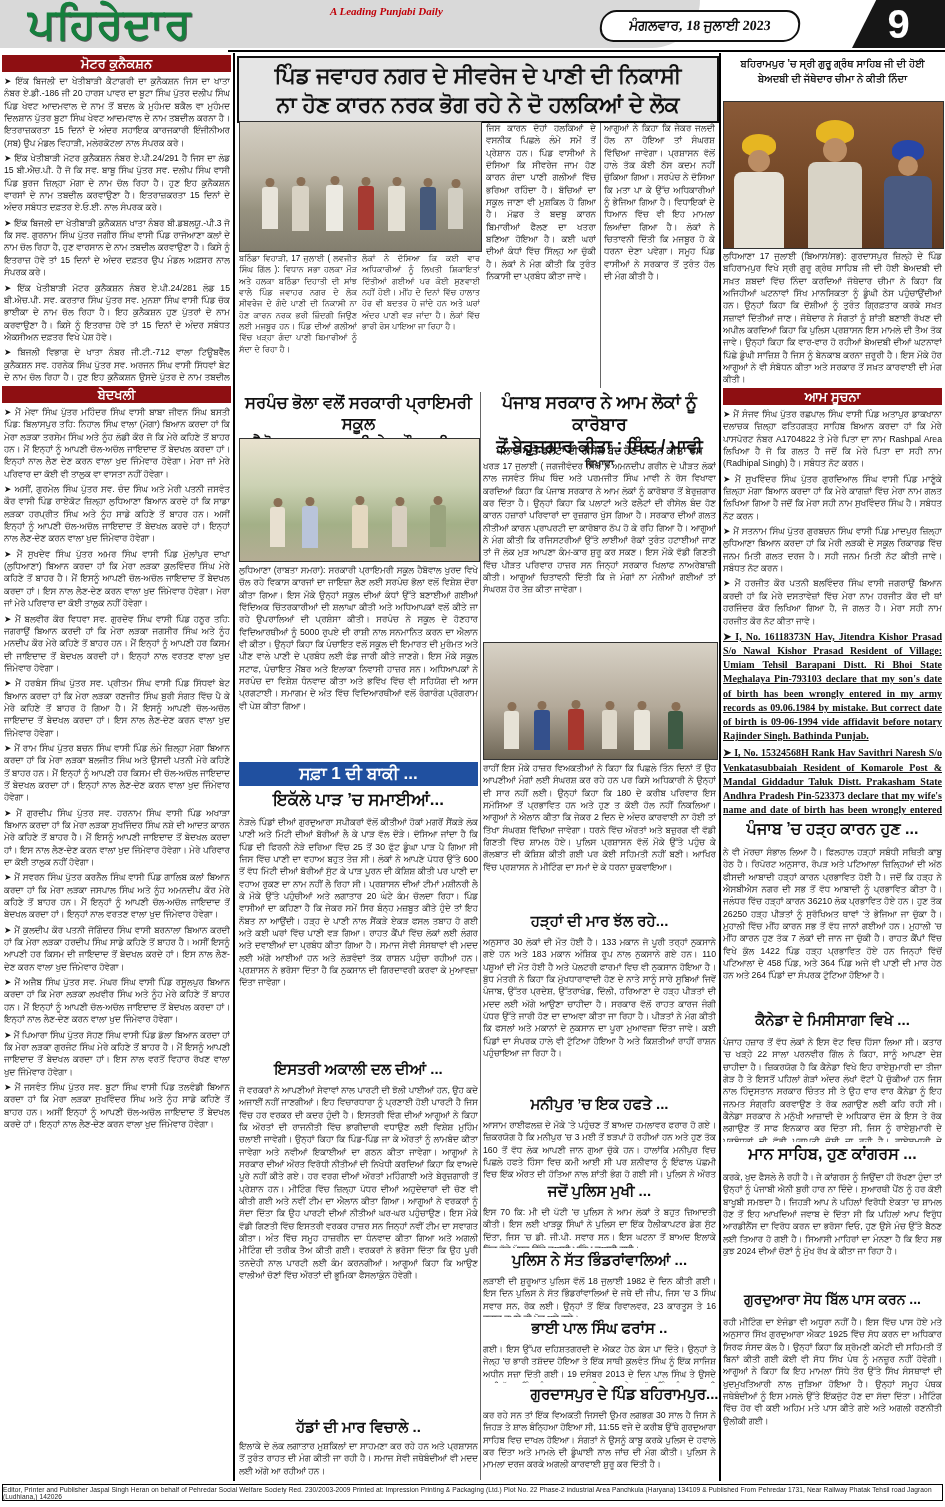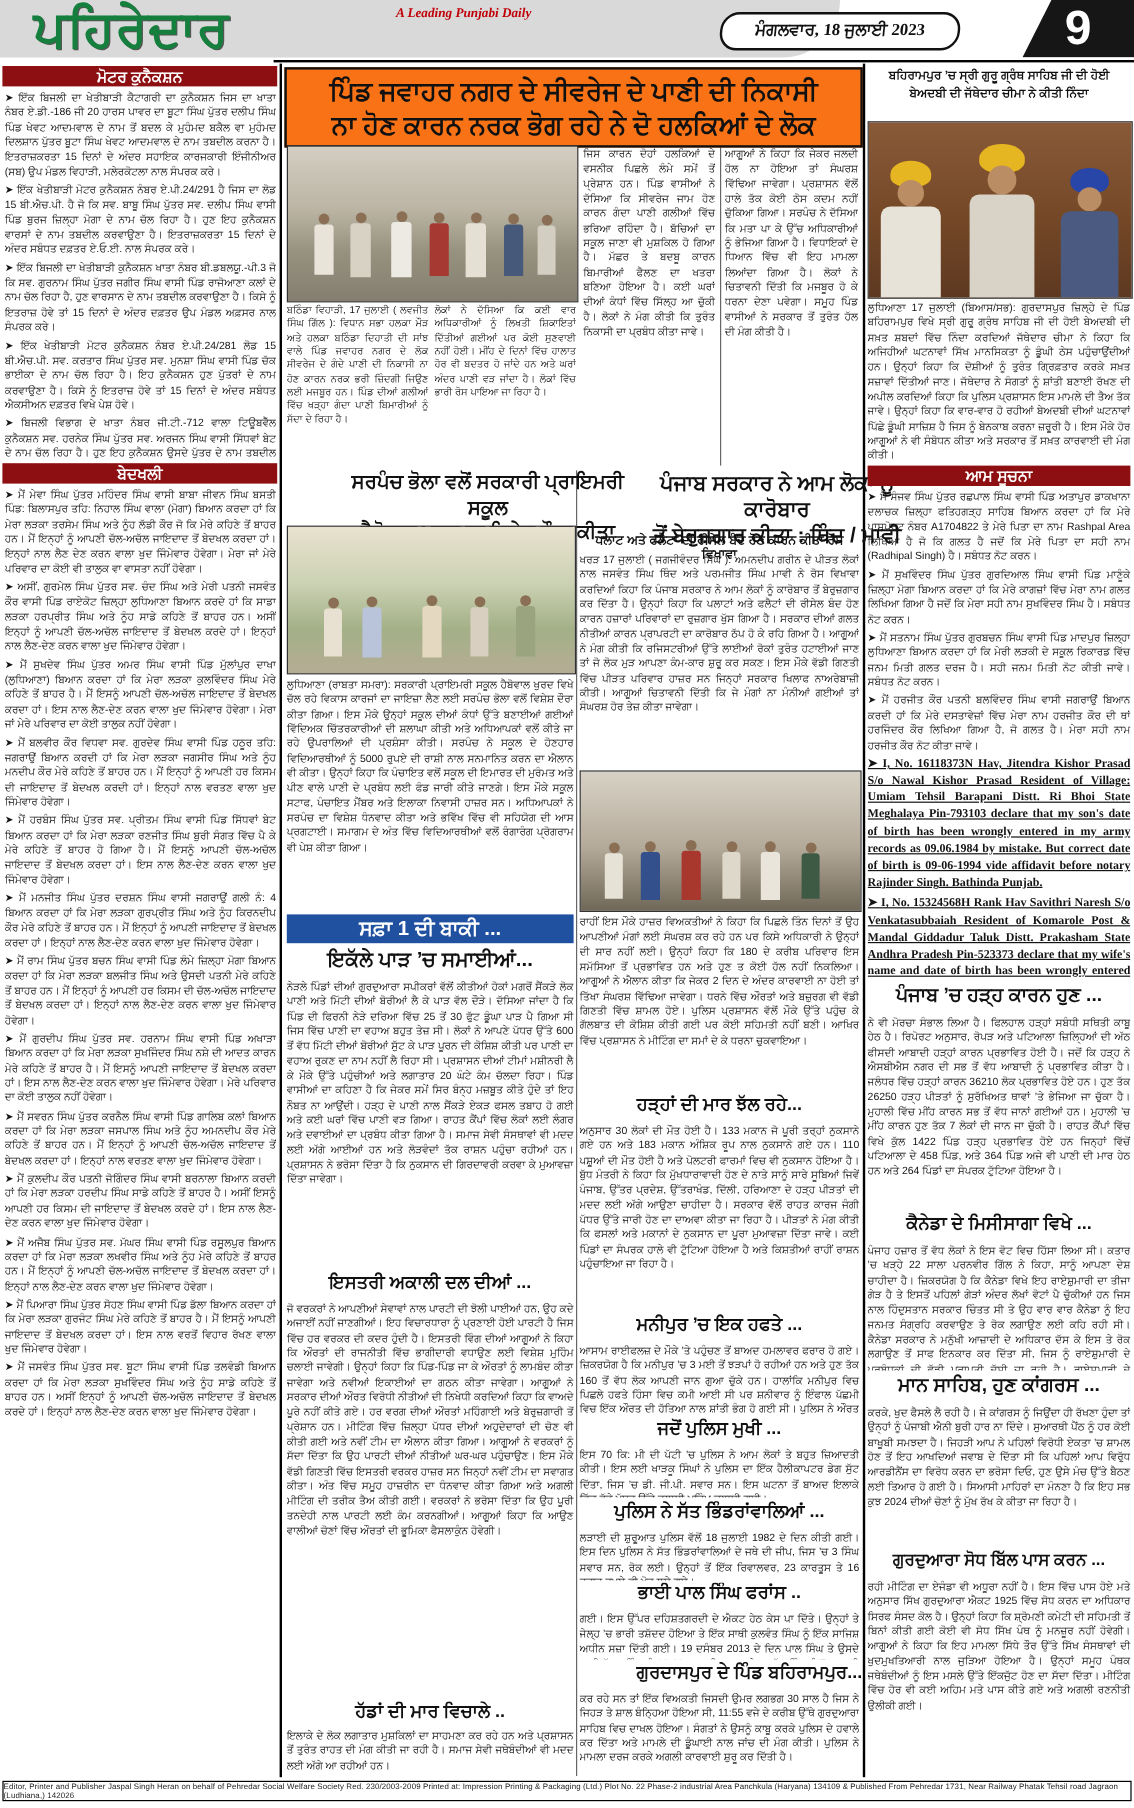--- a/index.html
+++ b/index.html
@@ -24,22 +24,22 @@
   .bar-red{background:#8e0f12;color:#fff;font-weight:bold;font-size:13px;text-align:center;
            line-height:17px;height:17px;}
   .bar-blue{background:#2050a0;color:#fff;font-weight:bold;font-size:17px;text-align:center;
             line-height:24px;height:24px;}
   
   .body{font-size:8.7px;line-height:1.42;text-align:justify;overflow:hidden;color:#141414;}
   .body.tiny{font-size:8.2px;line-height:1.38;}
   .notice{font-size:8.7px;line-height:1.42;text-align:justify;margin-bottom:3px;color:#141414;}
   .notice.en{font-weight:bold;font-family:"Liberation Serif","DejaVu Serif",serif;font-size:10px;text-decoration:underline;}
   .headline-box{border:2px solid #111;text-align:center;font-weight:800;font-size:22px;line-height:1.32;
-                padding-top:3px;background:#f97316;}
-  .h2c{text-align:center;font-weight:800;font-size:16.5px;line-height:1.25;margin-left:48px;}
+                padding-top:3px;background:#e5e5e5;}
+  .h2c{text-align:center;font-weight:800;font-size:16.5px;line-height:1.25;}
   .h2c.big{font-size:17.5px;}
   .subhead{text-align:center;font-weight:800;font-size:15px;overflow:hidden;white-space:nowrap;}
   .kicker{text-align:center;font-weight:bold;font-size:10.5px;}
   .rheadline{text-align:center;font-weight:700;font-size:10px;line-height:1.45;}
   .vrule{background:#000;width:2px;}
   .thinrule{background:#666;width:1px;}
   
   .photo{border:1px solid #333;overflow:hidden;}
   .flood{background:linear-gradient(180deg,#d3cec2 0%,#bcb5a5 40%,#97927f 68%,#837e6f 100%);}
   .school{background:linear-gradient(180deg,#e9e2cf 0%,#ccd2b4 38%,#a3b087 70%,#b5ad95 100%);}
@@ -82,21 +82,20 @@
 
   </div>
 
   <div class="abs bar-red" style="left:2px;top:386px;width:229px;">ਬੇਦਖਲੀ</div>
   <div class="abs" style="left:4px;top:406px;width:226px;height:1072px;overflow:hidden;">
     <div class="notice">➤ ਮੈਂ ਮੇਵਾ ਸਿੰਘ ਪੁੱਤਰ ਮਹਿੰਦਰ ਸਿੰਘ ਵਾਸੀ ਬਾਬਾ ਜੀਵਨ ਸਿੰਘ ਬਸਤੀ ਪਿੰਡ: ਬਿਲਾਸਪੁਰ ਤਹਿ: ਨਿਹਾਲ ਸਿੰਘ ਵਾਲਾ (ਮੋਗਾ) ਬਿਆਨ ਕਰਦਾ ਹਾਂ ਕਿ ਮੇਰਾ ਲੜਕਾ ਤਰਸੇਮ ਸਿੰਘ ਅਤੇ ਨੂੰਹ ਲੱਡੀ ਕੌਰ ਜੋ ਕਿ ਮੇਰੇ ਕਹਿਣੇ ਤੋਂ ਬਾਹਰ ਹਨ। ਮੈਂ ਇਨ੍ਹਾਂ ਨੂੰ ਆਪਣੀ ਚੱਲ-ਅਚੱਲ ਜਾਇਦਾਦ ਤੋਂ ਬੇਦਖਲ ਕਰਦਾ ਹਾਂ। ਇਨ੍ਹਾਂ ਨਾਲ ਲੈਣ ਦੇਣ ਕਰਨ ਵਾਲਾ ਖੁਦ ਜਿੰਮੇਵਾਰ ਹੋਵੇਗਾ। ਮੇਰਾ ਜਾਂ ਮੇਰੇ ਪਰਿਵਾਰ ਦਾ ਕੋਈ ਵੀ ਤਾਲੁਕ ਵਾ ਵਾਸਤਾ ਨਹੀਂ ਹੋਵੇਗਾ।</div>
     <div class="notice">➤ ਅਸੀਂ, ਗੁਰਮੇਲ ਸਿੰਘ ਪੁੱਤਰ ਸਵ. ਚੰਦ ਸਿੰਘ ਅਤੇ ਮੇਰੀ ਪਤਨੀ ਜਸਵੰਤ ਕੌਰ ਵਾਸੀ ਪਿੰਡ ਰਾਏਕੋਟ ਜ਼ਿਲ੍ਹਾ ਲੁਧਿਆਣਾ ਬਿਆਨ ਕਰਦੇ ਹਾਂ ਕਿ ਸਾਡਾ ਲੜਕਾ ਹਰਪ੍ਰੀਤ ਸਿੰਘ ਅਤੇ ਨੂੰਹ ਸਾਡੇ ਕਹਿਣੇ ਤੋਂ ਬਾਹਰ ਹਨ। ਅਸੀਂ ਇਨ੍ਹਾਂ ਨੂੰ ਆਪਣੀ ਚੱਲ-ਅਚੱਲ ਜਾਇਦਾਦ ਤੋਂ ਬੇਦਖਲ ਕਰਦੇ ਹਾਂ। ਇਨ੍ਹਾਂ ਨਾਲ ਲੈਣ-ਦੇਣ ਕਰਨ ਵਾਲਾ ਖੁਦ ਜਿੰਮੇਵਾਰ ਹੋਵੇਗਾ।</div>
     <div class="notice">➤ ਮੈਂ ਸੁਖਦੇਵ ਸਿੰਘ ਪੁੱਤਰ ਅਮਰ ਸਿੰਘ ਵਾਸੀ ਪਿੰਡ ਮੁੱਲਾਂਪੁਰ ਦਾਖਾ (ਲੁਧਿਆਣਾ) ਬਿਆਨ ਕਰਦਾ ਹਾਂ ਕਿ ਮੇਰਾ ਲੜਕਾ ਕੁਲਵਿੰਦਰ ਸਿੰਘ ਮੇਰੇ ਕਹਿਣੇ ਤੋਂ ਬਾਹਰ ਹੈ। ਮੈਂ ਇਸਨੂੰ ਆਪਣੀ ਚੱਲ-ਅਚੱਲ ਜਾਇਦਾਦ ਤੋਂ ਬੇਦਖਲ ਕਰਦਾ ਹਾਂ। ਇਸ ਨਾਲ ਲੈਣ-ਦੇਣ ਕਰਨ ਵਾਲਾ ਖੁਦ ਜਿੰਮੇਵਾਰ ਹੋਵੇਗਾ। ਮੇਰਾ ਜਾਂ ਮੇਰੇ ਪਰਿਵਾਰ ਦਾ ਕੋਈ ਤਾਲੁਕ ਨਹੀਂ ਹੋਵੇਗਾ।</div>
     <div class="notice">➤ ਮੈਂ ਬਲਵੀਰ ਕੌਰ ਵਿਧਵਾ ਸਵ. ਗੁਰਦੇਵ ਸਿੰਘ ਵਾਸੀ ਪਿੰਡ ਹਠੂਰ ਤਹਿ: ਜਗਰਾਉਂ ਬਿਆਨ ਕਰਦੀ ਹਾਂ ਕਿ ਮੇਰਾ ਲੜਕਾ ਜਗਸੀਰ ਸਿੰਘ ਅਤੇ ਨੂੰਹ ਮਨਦੀਪ ਕੌਰ ਮੇਰੇ ਕਹਿਣੇ ਤੋਂ ਬਾਹਰ ਹਨ। ਮੈਂ ਇਨ੍ਹਾਂ ਨੂੰ ਆਪਣੀ ਹਰ ਕਿਸਮ ਦੀ ਜਾਇਦਾਦ ਤੋਂ ਬੇਦਖਲ ਕਰਦੀ ਹਾਂ। ਇਨ੍ਹਾਂ ਨਾਲ ਵਰਤਣ ਵਾਲਾ ਖੁਦ ਜਿੰਮੇਵਾਰ ਹੋਵੇਗਾ।</div>
     <div class="notice">➤ ਮੈਂ ਹਰਬੰਸ ਸਿੰਘ ਪੁੱਤਰ ਸਵ. ਪ੍ਰੀਤਮ ਸਿੰਘ ਵਾਸੀ ਪਿੰਡ ਸਿੱਧਵਾਂ ਬੇਟ ਬਿਆਨ ਕਰਦਾ ਹਾਂ ਕਿ ਮੇਰਾ ਲੜਕਾ ਰਣਜੀਤ ਸਿੰਘ ਬੁਰੀ ਸੰਗਤ ਵਿੱਚ ਪੈ ਕੇ ਮੇਰੇ ਕਹਿਣੇ ਤੋਂ ਬਾਹਰ ਹੋ ਗਿਆ ਹੈ। ਮੈਂ ਇਸਨੂੰ ਆਪਣੀ ਚੱਲ-ਅਚੱਲ ਜਾਇਦਾਦ ਤੋਂ ਬੇਦਖਲ ਕਰਦਾ ਹਾਂ। ਇਸ ਨਾਲ ਲੈਣ-ਦੇਣ ਕਰਨ ਵਾਲਾ ਖੁਦ ਜਿੰਮੇਵਾਰ ਹੋਵੇਗਾ।</div>
-    <div class="notice">➤ ਮੈਂ ਮਨਜੀਤ ਸਿੰਘ ਪੁੱਤਰ ਦਰਸ਼ਨ ਸਿੰਘ ਵਾਸੀ ਜਗਰਾਉਂ ਗਲੀ ਨੰ: 4 ਬਿਆਨ ਕਰਦਾ ਹਾਂ ਕਿ ਮੇਰਾ ਲੜਕਾ ਗੁਰਪ੍ਰੀਤ ਸਿੰਘ ਅਤੇ ਨੂੰਹ ਕਿਰਨਦੀਪ ਕੌਰ ਮੇਰੇ ਕਹਿਣੇ ਤੋਂ ਬਾਹਰ ਹਨ। ਮੈਂ ਇਨ੍ਹਾਂ ਨੂੰ ਆਪਣੀ ਜਾਇਦਾਦ ਤੋਂ ਬੇਦਖਲ ਕਰਦਾ ਹਾਂ। ਇਨ੍ਹਾਂ ਨਾਲ ਲੈਣ-ਦੇਣ ਕਰਨ ਵਾਲਾ ਖੁਦ ਜਿੰਮੇਵਾਰ ਹੋਵੇਗਾ।</div>
     <div class="notice">➤ ਮੈਂ ਰਾਮ ਸਿੰਘ ਪੁੱਤਰ ਬਚਨ ਸਿੰਘ ਵਾਸੀ ਪਿੰਡ ਲੰਮੇ ਜ਼ਿਲ੍ਹਾ ਮੋਗਾ ਬਿਆਨ ਕਰਦਾ ਹਾਂ ਕਿ ਮੇਰਾ ਲੜਕਾ ਬਲਜੀਤ ਸਿੰਘ ਅਤੇ ਉਸਦੀ ਪਤਨੀ ਮੇਰੇ ਕਹਿਣੇ ਤੋਂ ਬਾਹਰ ਹਨ। ਮੈਂ ਇਨ੍ਹਾਂ ਨੂੰ ਆਪਣੀ ਹਰ ਕਿਸਮ ਦੀ ਚੱਲ-ਅਚੱਲ ਜਾਇਦਾਦ ਤੋਂ ਬੇਦਖਲ ਕਰਦਾ ਹਾਂ। ਇਨ੍ਹਾਂ ਨਾਲ ਲੈਣ-ਦੇਣ ਕਰਨ ਵਾਲਾ ਖੁਦ ਜਿੰਮੇਵਾਰ ਹੋਵੇਗਾ।</div>
     <div class="notice">➤ ਮੈਂ ਗੁਰਦੀਪ ਸਿੰਘ ਪੁੱਤਰ ਸਵ. ਹਰਨਾਮ ਸਿੰਘ ਵਾਸੀ ਪਿੰਡ ਅਖਾੜਾ ਬਿਆਨ ਕਰਦਾ ਹਾਂ ਕਿ ਮੇਰਾ ਲੜਕਾ ਸੁਖਜਿੰਦਰ ਸਿੰਘ ਨਸ਼ੇ ਦੀ ਆਦਤ ਕਾਰਨ ਮੇਰੇ ਕਹਿਣੇ ਤੋਂ ਬਾਹਰ ਹੈ। ਮੈਂ ਇਸਨੂੰ ਆਪਣੀ ਜਾਇਦਾਦ ਤੋਂ ਬੇਦਖਲ ਕਰਦਾ ਹਾਂ। ਇਸ ਨਾਲ ਲੈਣ-ਦੇਣ ਕਰਨ ਵਾਲਾ ਖੁਦ ਜਿੰਮੇਵਾਰ ਹੋਵੇਗਾ। ਮੇਰੇ ਪਰਿਵਾਰ ਦਾ ਕੋਈ ਤਾਲੁਕ ਨਹੀਂ ਹੋਵੇਗਾ।</div>
     <div class="notice">➤ ਮੈਂ ਸਵਰਨ ਸਿੰਘ ਪੁੱਤਰ ਕਰਨੈਲ ਸਿੰਘ ਵਾਸੀ ਪਿੰਡ ਗਾਲਿਬ ਕਲਾਂ ਬਿਆਨ ਕਰਦਾ ਹਾਂ ਕਿ ਮੇਰਾ ਲੜਕਾ ਜਸਪਾਲ ਸਿੰਘ ਅਤੇ ਨੂੰਹ ਅਮਨਦੀਪ ਕੌਰ ਮੇਰੇ ਕਹਿਣੇ ਤੋਂ ਬਾਹਰ ਹਨ। ਮੈਂ ਇਨ੍ਹਾਂ ਨੂੰ ਆਪਣੀ ਚੱਲ-ਅਚੱਲ ਜਾਇਦਾਦ ਤੋਂ ਬੇਦਖਲ ਕਰਦਾ ਹਾਂ। ਇਨ੍ਹਾਂ ਨਾਲ ਵਰਤਣ ਵਾਲਾ ਖੁਦ ਜਿੰਮੇਵਾਰ ਹੋਵੇਗਾ।</div>
     <div class="notice">➤ ਮੈਂ ਕੁਲਦੀਪ ਕੌਰ ਪਤਨੀ ਜੋਗਿੰਦਰ ਸਿੰਘ ਵਾਸੀ ਬਰਨਾਲਾ ਬਿਆਨ ਕਰਦੀ ਹਾਂ ਕਿ ਮੇਰਾ ਲੜਕਾ ਹਰਦੀਪ ਸਿੰਘ ਸਾਡੇ ਕਹਿਣੇ ਤੋਂ ਬਾਹਰ ਹੈ। ਅਸੀਂ ਇਸਨੂੰ ਆਪਣੀ ਹਰ ਕਿਸਮ ਦੀ ਜਾਇਦਾਦ ਤੋਂ ਬੇਦਖਲ ਕਰਦੇ ਹਾਂ। ਇਸ ਨਾਲ ਲੈਣ-ਦੇਣ ਕਰਨ ਵਾਲਾ ਖੁਦ ਜਿੰਮੇਵਾਰ ਹੋਵੇਗਾ।</div>
     <div class="notice">➤ ਮੈਂ ਅਜੈਬ ਸਿੰਘ ਪੁੱਤਰ ਸਵ. ਮੱਘਰ ਸਿੰਘ ਵਾਸੀ ਪਿੰਡ ਰਸੂਲਪੁਰ ਬਿਆਨ ਕਰਦਾ ਹਾਂ ਕਿ ਮੇਰਾ ਲੜਕਾ ਲਖਵੀਰ ਸਿੰਘ ਅਤੇ ਨੂੰਹ ਮੇਰੇ ਕਹਿਣੇ ਤੋਂ ਬਾਹਰ ਹਨ। ਮੈਂ ਇਨ੍ਹਾਂ ਨੂੰ ਆਪਣੀ ਚੱਲ-ਅਚੱਲ ਜਾਇਦਾਦ ਤੋਂ ਬੇਦਖਲ ਕਰਦਾ ਹਾਂ। ਇਨ੍ਹਾਂ ਨਾਲ ਲੈਣ-ਦੇਣ ਕਰਨ ਵਾਲਾ ਖੁਦ ਜਿੰਮੇਵਾਰ ਹੋਵੇਗਾ।</div>
     <div class="notice">➤ ਮੈਂ ਪਿਆਰਾ ਸਿੰਘ ਪੁੱਤਰ ਸੋਹਣ ਸਿੰਘ ਵਾਸੀ ਪਿੰਡ ਡੱਲਾ ਬਿਆਨ ਕਰਦਾ ਹਾਂ ਕਿ ਮੇਰਾ ਲੜਕਾ ਗੁਰਜੰਟ ਸਿੰਘ ਮੇਰੇ ਕਹਿਣੇ ਤੋਂ ਬਾਹਰ ਹੈ। ਮੈਂ ਇਸਨੂੰ ਆਪਣੀ ਜਾਇਦਾਦ ਤੋਂ ਬੇਦਖਲ ਕਰਦਾ ਹਾਂ। ਇਸ ਨਾਲ ਵਰਤੋਂ ਵਿਹਾਰ ਰੱਖਣ ਵਾਲਾ ਖੁਦ ਜਿੰਮੇਵਾਰ ਹੋਵੇਗਾ।</div>
     <div class="notice">➤ ਮੈਂ ਜਸਵੰਤ ਸਿੰਘ ਪੁੱਤਰ ਸਵ. ਬੂਟਾ ਸਿੰਘ ਵਾਸੀ ਪਿੰਡ ਤਲਵੰਡੀ ਬਿਆਨ ਕਰਦਾ ਹਾਂ ਕਿ ਮੇਰਾ ਲੜਕਾ ਸੁਖਵਿੰਦਰ ਸਿੰਘ ਅਤੇ ਨੂੰਹ ਸਾਡੇ ਕਹਿਣੇ ਤੋਂ ਬਾਹਰ ਹਨ। ਅਸੀਂ ਇਨ੍ਹਾਂ ਨੂੰ ਆਪਣੀ ਚੱਲ-ਅਚੱਲ ਜਾਇਦਾਦ ਤੋਂ ਬੇਦਖਲ ਕਰਦੇ ਹਾਂ। ਇਨ੍ਹਾਂ ਨਾਲ ਲੈਣ-ਦੇਣ ਕਰਨ ਵਾਲਾ ਖੁਦ ਜਿੰਮੇਵਾਰ ਹੋਵੇਗਾ।</div>
   </div>
 
   <div class="abs headline-box" style="left:237px;top:56px;width:478px;height:60px;">

